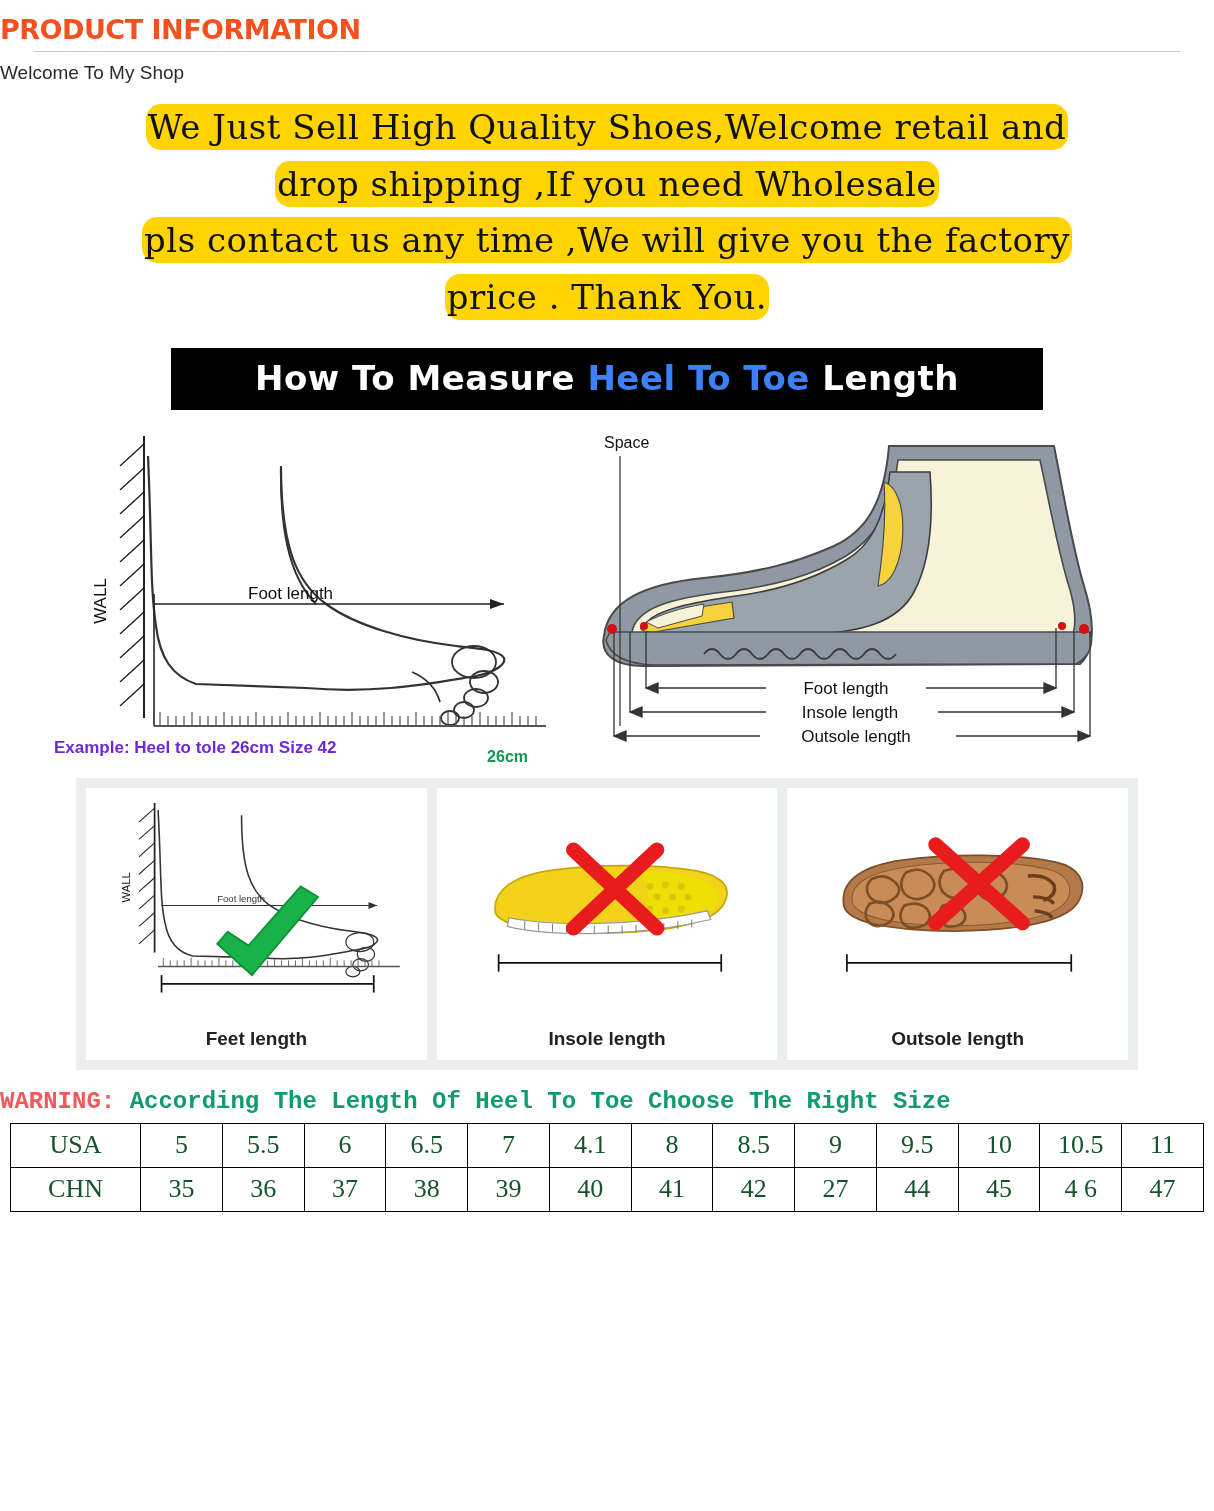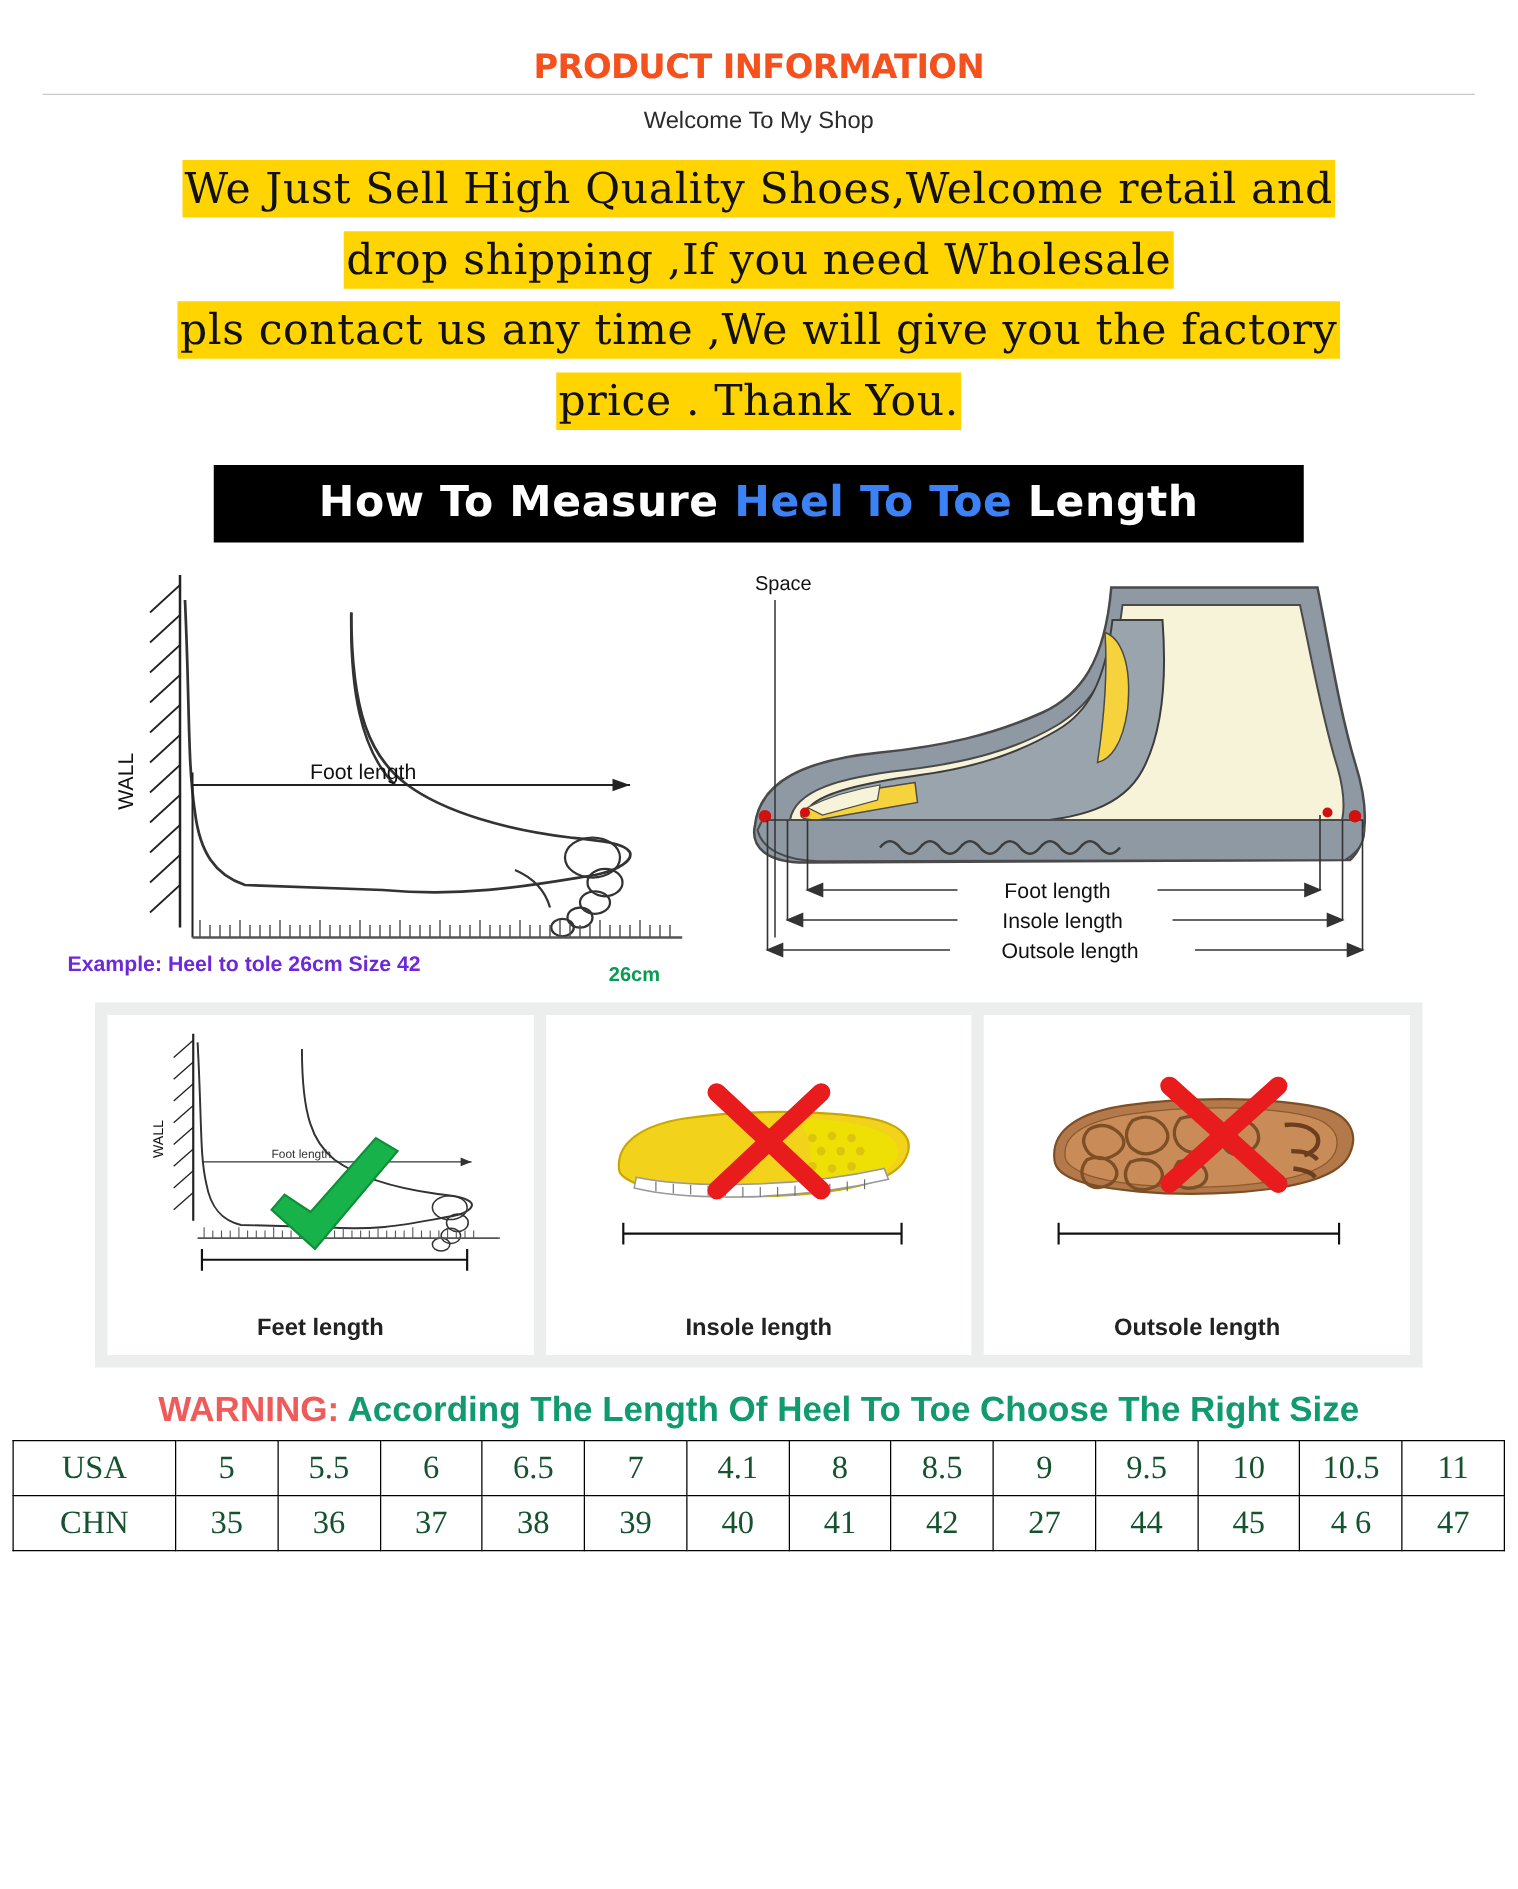--- a/index.html
+++ b/index.html
@@ -12,22 +12,21 @@
   .page {
     position: relative;
     width: 1214px;
     min-height: 1511px;
     background: #ffffff;
     overflow: hidden;
   }
 
   
   .header {
-    text-align: center;
-    padding-top: 38px;
+    padding-top: 14px;
   }
   .header-title {
     color: #f4511e;
     font-family: "DejaVu Sans", sans-serif;
     font-weight: bold;
     font-size: 27px;
     letter-spacing: -0.5px;
     display: inline-block;
   }
   .header-rule {
@@ -52,20 +51,21 @@
   }
   .promo-line span {
     background: #ffd400;
     color: #111;
     font-family: "DejaVu Serif", serif;
     font-size: 34px;
     letter-spacing: 0.5px;
     padding: 3px 2px;
     display: inline;
     box-decoration-break: clone;
+    border-radius: 15px;
     -webkit-box-decoration-break: clone;
   }
 
   
   .measure-wrap {
     margin: 30px 76px 0 76px;
     position: relative;
   }
   .measure-banner {
     background: #000;
@@ -133,23 +133,23 @@
     color: #222;
     font-family: "Liberation Sans", sans-serif;
     position: absolute;
     bottom: 10px;
     left: 0; right: 0;
   }
 
   
   .warning {
     margin: 18px 0 8px 0;
-    text-align: center;
-    font-size: 28px;
-    font-family: Liberation Sans, sans-serif;
+    text-align: left;
+    font-size: 24px;
+    font-family: Liberation Mono, monospace;
     font-weight: bold;
   }
   .warning .w { color: #ef5b5b; }
   .warning .g { color: #119a6e; }
 
   
   .size-table {
     width: 1194px;
     margin: 4px auto 10px auto;
     border-collapse: collapse;

